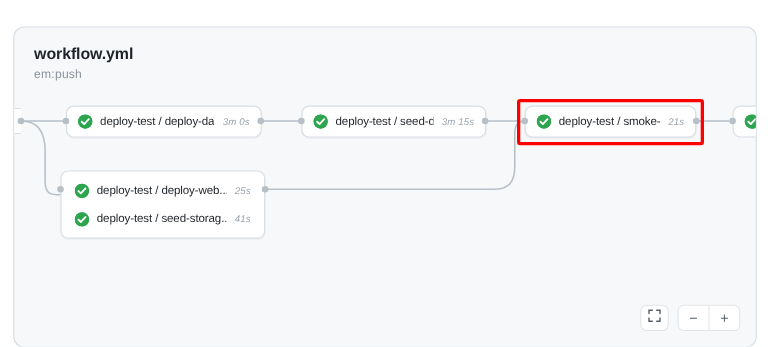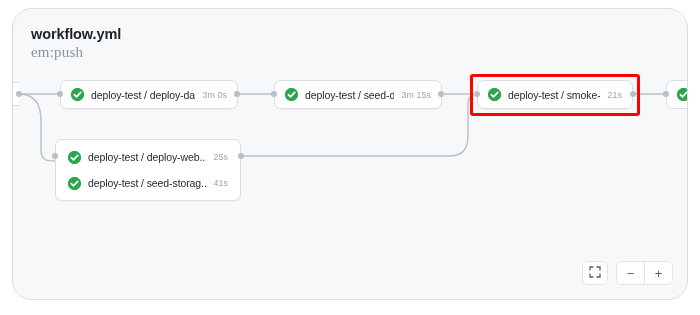--- a/index.html
+++ b/index.html
@@ -16,48 +16,48 @@
   #root {
     position: relative;
     width: 700px;
     height: 315px;
   }
 
   
   .workflow-panel {
     position: absolute;
     left: 12px;
-    top: 8px;
+    top: 24px;
     width: 676px;
     height: 292px;
     background: #f6f8fa;
     border: 1px solid #d8dee4;
-    border-radius: 20px;
+    border-radius: 10px;
     box-sizing: border-box;
     overflow: hidden;
   }
 
   
   .wf-header {
     position: absolute;
     left: 18px;
     top: 16px;
     z-index: 6;
   }
   .wf-title {
     font-size: 14.5px;
     font-weight: bold;
     color: #1f2328;
     letter-spacing: -0.1px;
     line-height: 18px;
   }
   .wf-subtitle {
     margin-top: 3px;
-    font-family: Liberation Serif, serif;
-    font-size: 15px;
+    font-family: Liberation Sans, sans-serif;
+    font-size: 11px;
     color: #8b949e;
     letter-spacing: 0.2px;
     line-height: 12px;
   }
 
   
   .canvas {
     position: absolute;
     inset: 0;
   }
@@ -97,20 +97,21 @@
     margin-left: 7px;
     letter-spacing: -0.1px;
   }
   .node-time {
     font-size: 8.8px;
     color: #9aa4ae;
     margin-left: auto;
     padding-left: 8px;
     white-space: nowrap;
     letter-spacing: 0.1px;
+    font-style: italic;
   }
 
   
   .status-icon {
     flex: 0 0 auto;
     width: 13px;
     height: 13px;
     border-radius: 50%;
     background: #2da44e;
     display: block;

